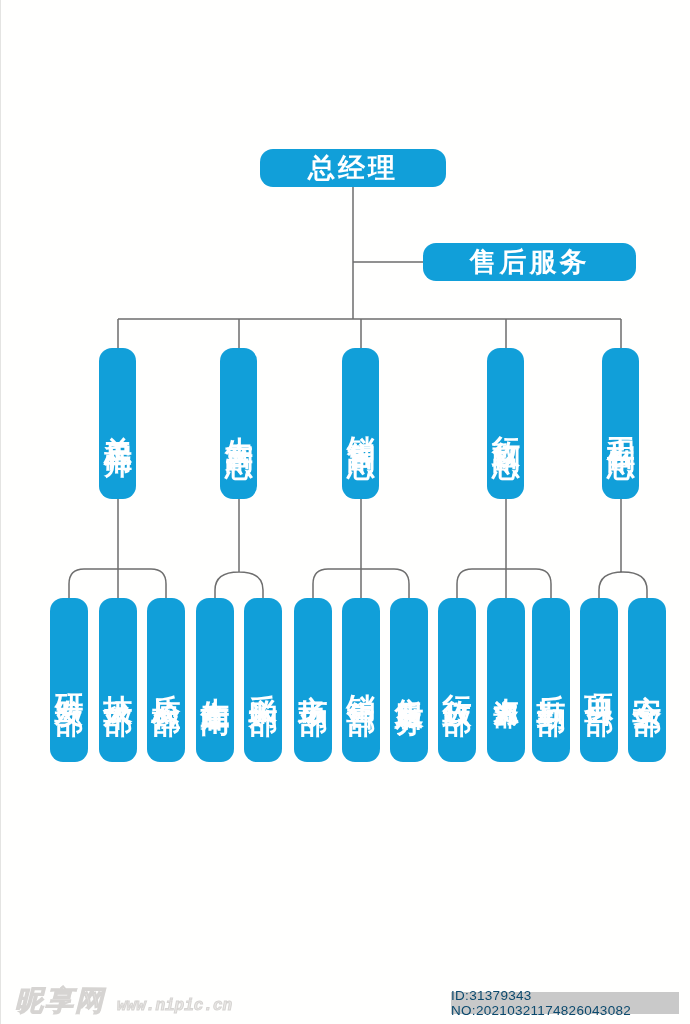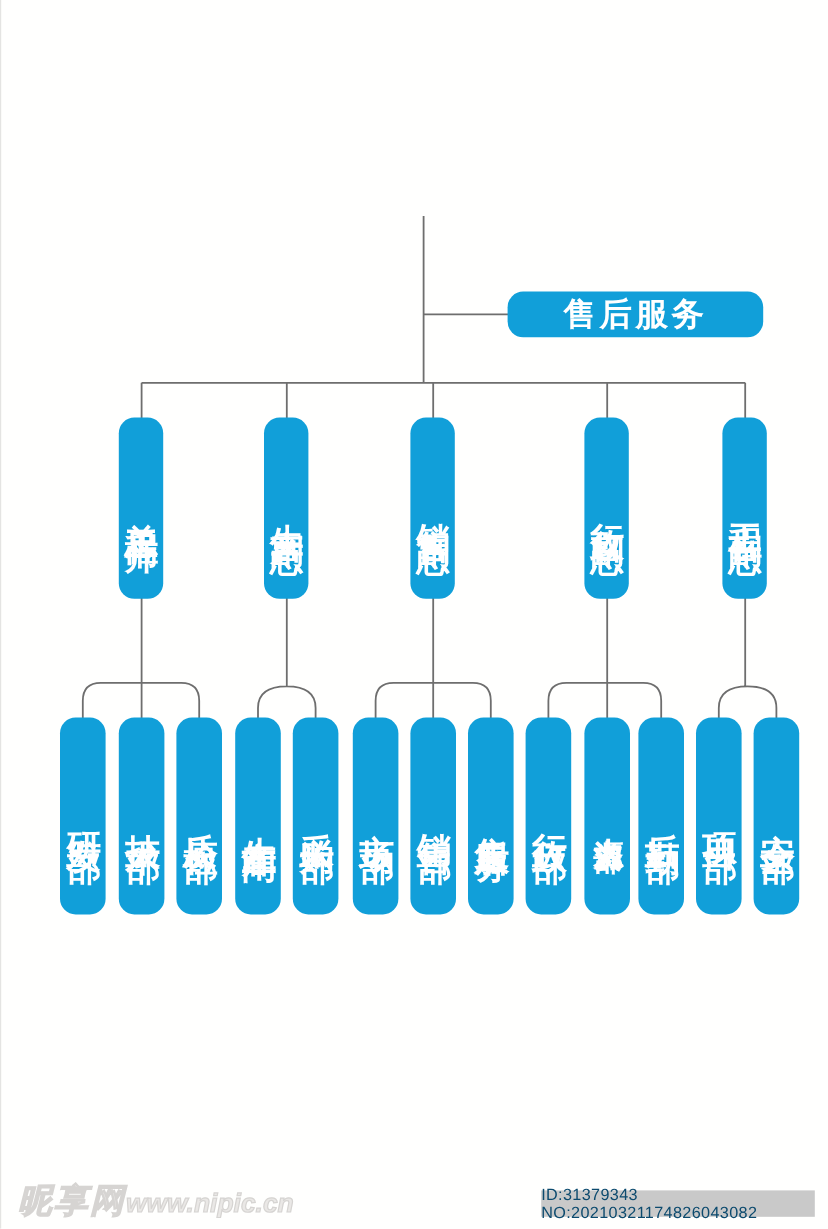--- a/index.html
+++ b/index.html
@@ -61,28 +61,28 @@
   }
   .lv2.four { letter-spacing: 3px; }
   .lv2.five { font-size: 25px; letter-spacing: 1px; }
   .wm-left {
     position: absolute;
     left: 14px;
     top: 982px;
     z-index: 3;
     display: flex;
     align-items: baseline;
-    gap: 0;
+    gap: 12px;
     font-style: italic;
     font-weight: bold;
     color: #eae8e6;
     -webkit-text-stroke: 1px #d6d4d2;
   }
   .wm-site { font-size: 28px; letter-spacing: 2px; }
-  .wm-url { font-size: 22px; }
+  .wm-url { font-size: 16px; font-family: Liberation Mono, monospace; }
   .wm-badge {
     position: absolute;
     left: 450px;
     top: 992px;
     width: 228px;
     height: 22px;
     z-index: 3;
     background: var(--badge-gray, #c9c9c9);
     color: #0c4a6e;
     font-size: 13.5px;
@@ -107,20 +107,21 @@
              M238,492 V572
              M214,600 V590 Q214,572 238,572 Q262,572 262,590 V600
              M360,492 V600
              M312,600 V584 Q312,569 327,569 H393 Q408,569 408,584 V600
              M505,492 V600
              M456,600 V584 Q456,569 471,569 H535 Q550,569 550,584 V600
              M620,492 V572
              M598,600 V590 Q598,572 622,572 Q646,572 646,590 V600"></path>
   </svg>
 
+  <div class="node h" style="left:259px; top:149px; width:186px;">总经理</div>
   <div class="node h" style="left:422px; top:243px; width:213px;">售后服务</div>
 
   <div class="node v lv1" style="left:98px;">总工程师</div>
   <div class="node v lv1" style="left:219px;">生产副总</div>
   <div class="node v lv1" style="left:341px;">销售副总</div>
   <div class="node v lv1" style="left:486px;">行政副总</div>
   <div class="node v lv1" style="left:601px;">工程副总</div>
 
   <div class="node v lv2" style="left:49px;">研发部</div>
   <div class="node v lv2" style="left:98px;">技术部</div>

